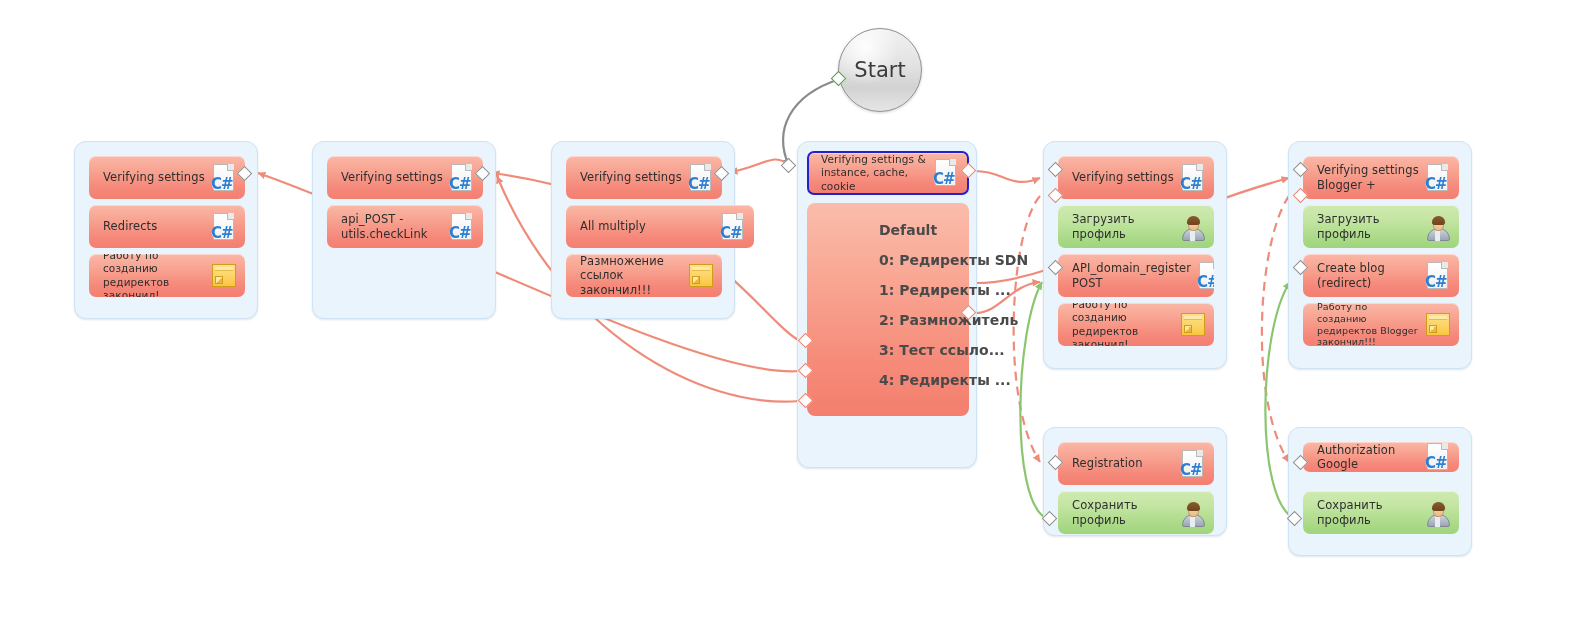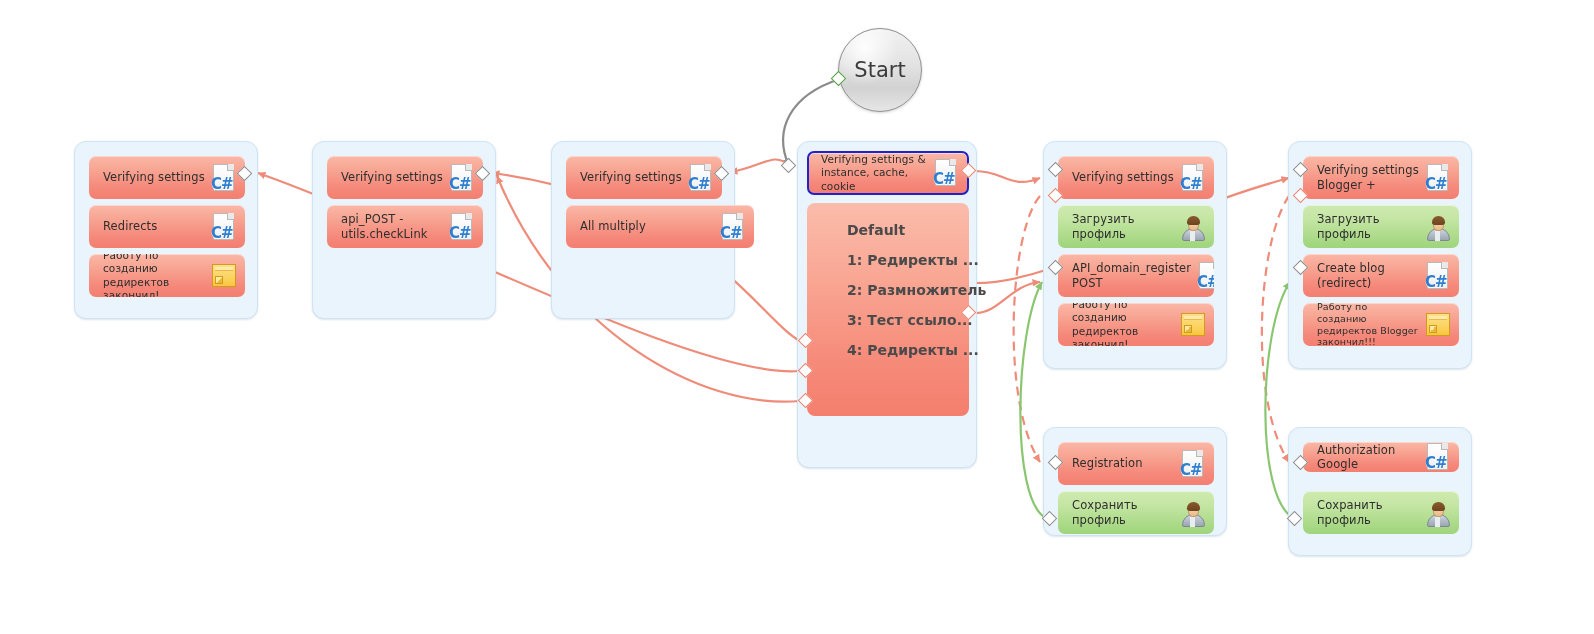--- a/index.html
+++ b/index.html
@@ -304,37 +304,48 @@
     </div>
     <div class="card red" style="left:14px; top:63px; width:188px; height:43px;">
       <span class="card-label">All multiply</span>
       <span class="card-icon">
         <span class="doc-sheet">
             <span class="doc-fold"></span>
           </span>
           <span class="cs-mark">C#</span>
       </span>
     </div>
+    <div class="card red" style="left:14px; top:112px; width:156px; height:43px;">
+      <span class="card-label">Размножение
+ссылок закончил!!!</span>
+      <span class="card-icon">
+        <span class="note-icon">
+            <span class="note-bar"></span>
+            <span class="note-corner"></span>
+          </span>
+      </span>
+    </div>
   </div>
   <div class="socket" style="left:716px; top:168px;"></div>
 
   <div class="group" style="left:797px; top:141px; width:180px; height:327px;">
     <div class="card red selected" style="left:9px; top:9px; width:162px; height:44px;">
       <span class="card-label" style="font-size:10.5px;">Verifying settings &amp;
 instance, cache, cookie</span>
       <span class="card-icon">
         <span class="doc-sheet">
             <span class="doc-fold"></span>
           </span>
           <span class="cs-mark">C#</span>
       </span>
     </div>
 
-    <div class="switch-card" style="left:9px; top:61px; width:162px; height:213px;">
+    <div class="switch-card" style="left:9px; top:61px; width:162px; height:213px;padding-left:32px;">
       <div class="switch-row">Default</div>
+      <div class="switch-row">0: Редиректы SDN</div>
       <div class="switch-row">1: Редиректы ...</div>
       <div class="switch-row">2: Размножитель</div>
       <div class="switch-row">3: Тест ссыло...</div>
       <div class="switch-row">4: Редиректы ...</div>
     </div>
   </div>
   <div class="socket" style="left:783px; top:160px;"></div>
   <div class="socket salmon-s" style="left:963px; top:165px;"></div>
   <div class="socket salmon-s" style="left:963px; top:307px;"></div>
   <div class="socket salmon-s" style="left:800px; top:335px;"></div>

